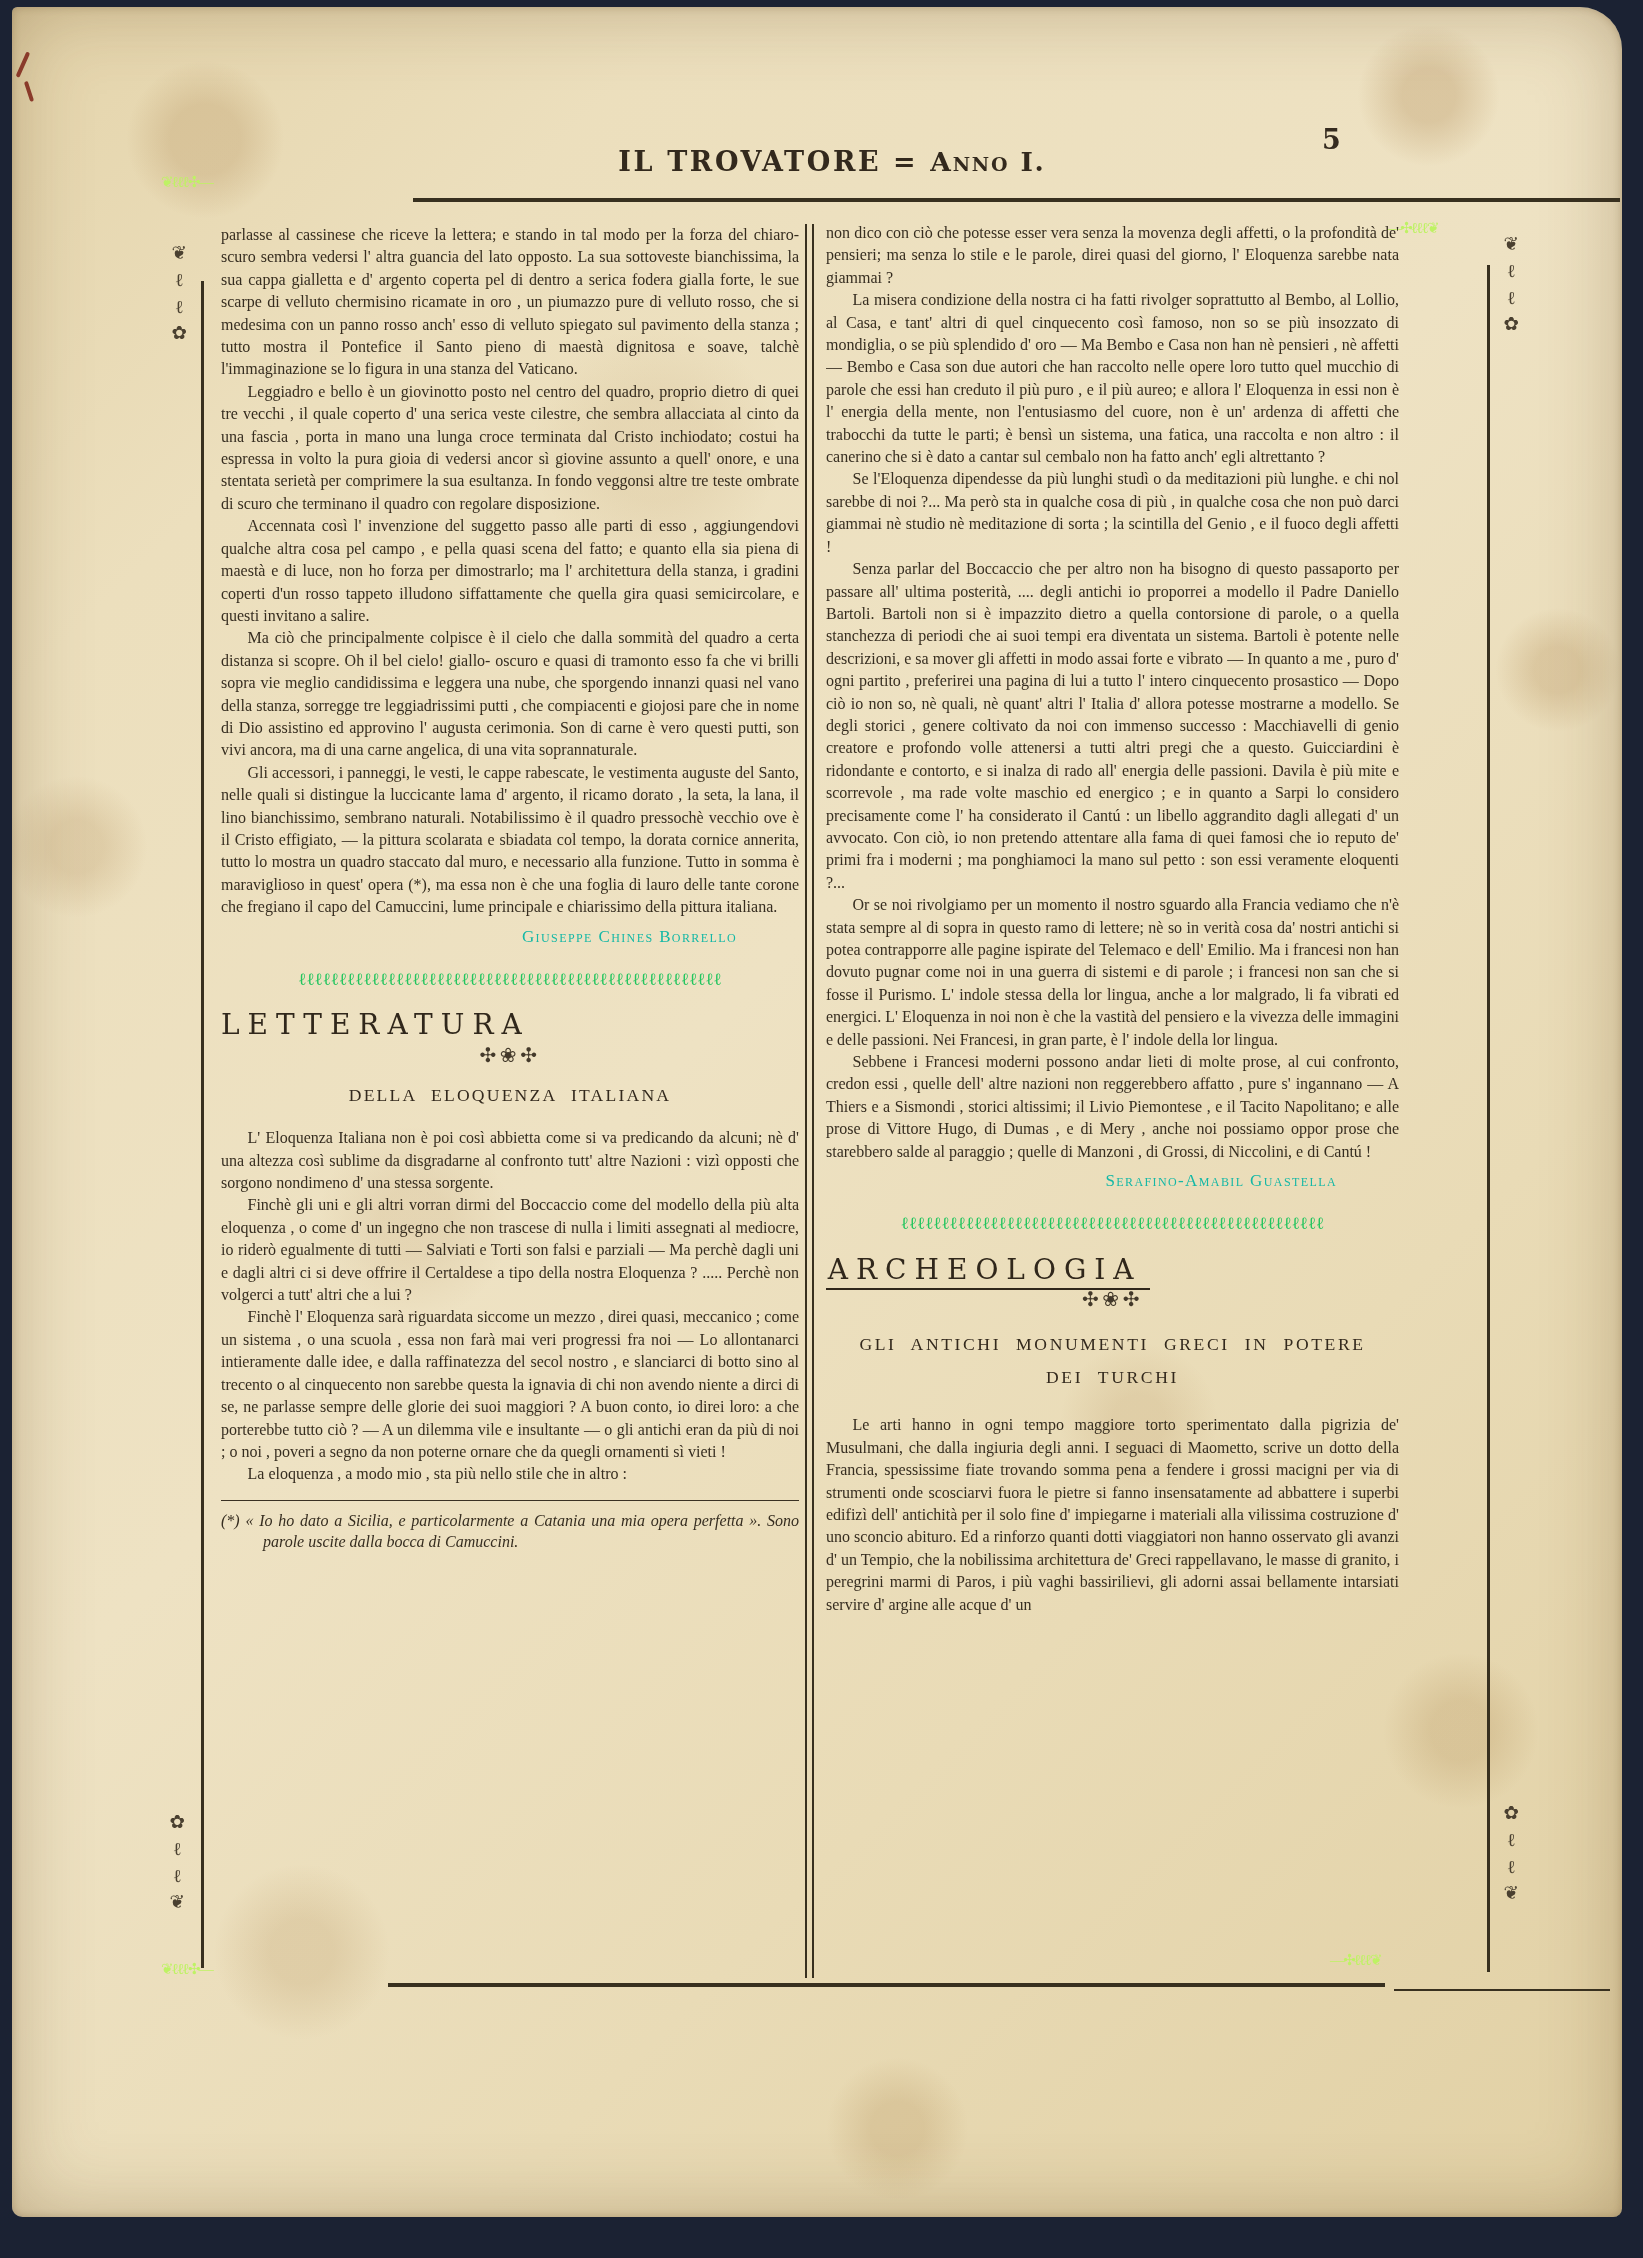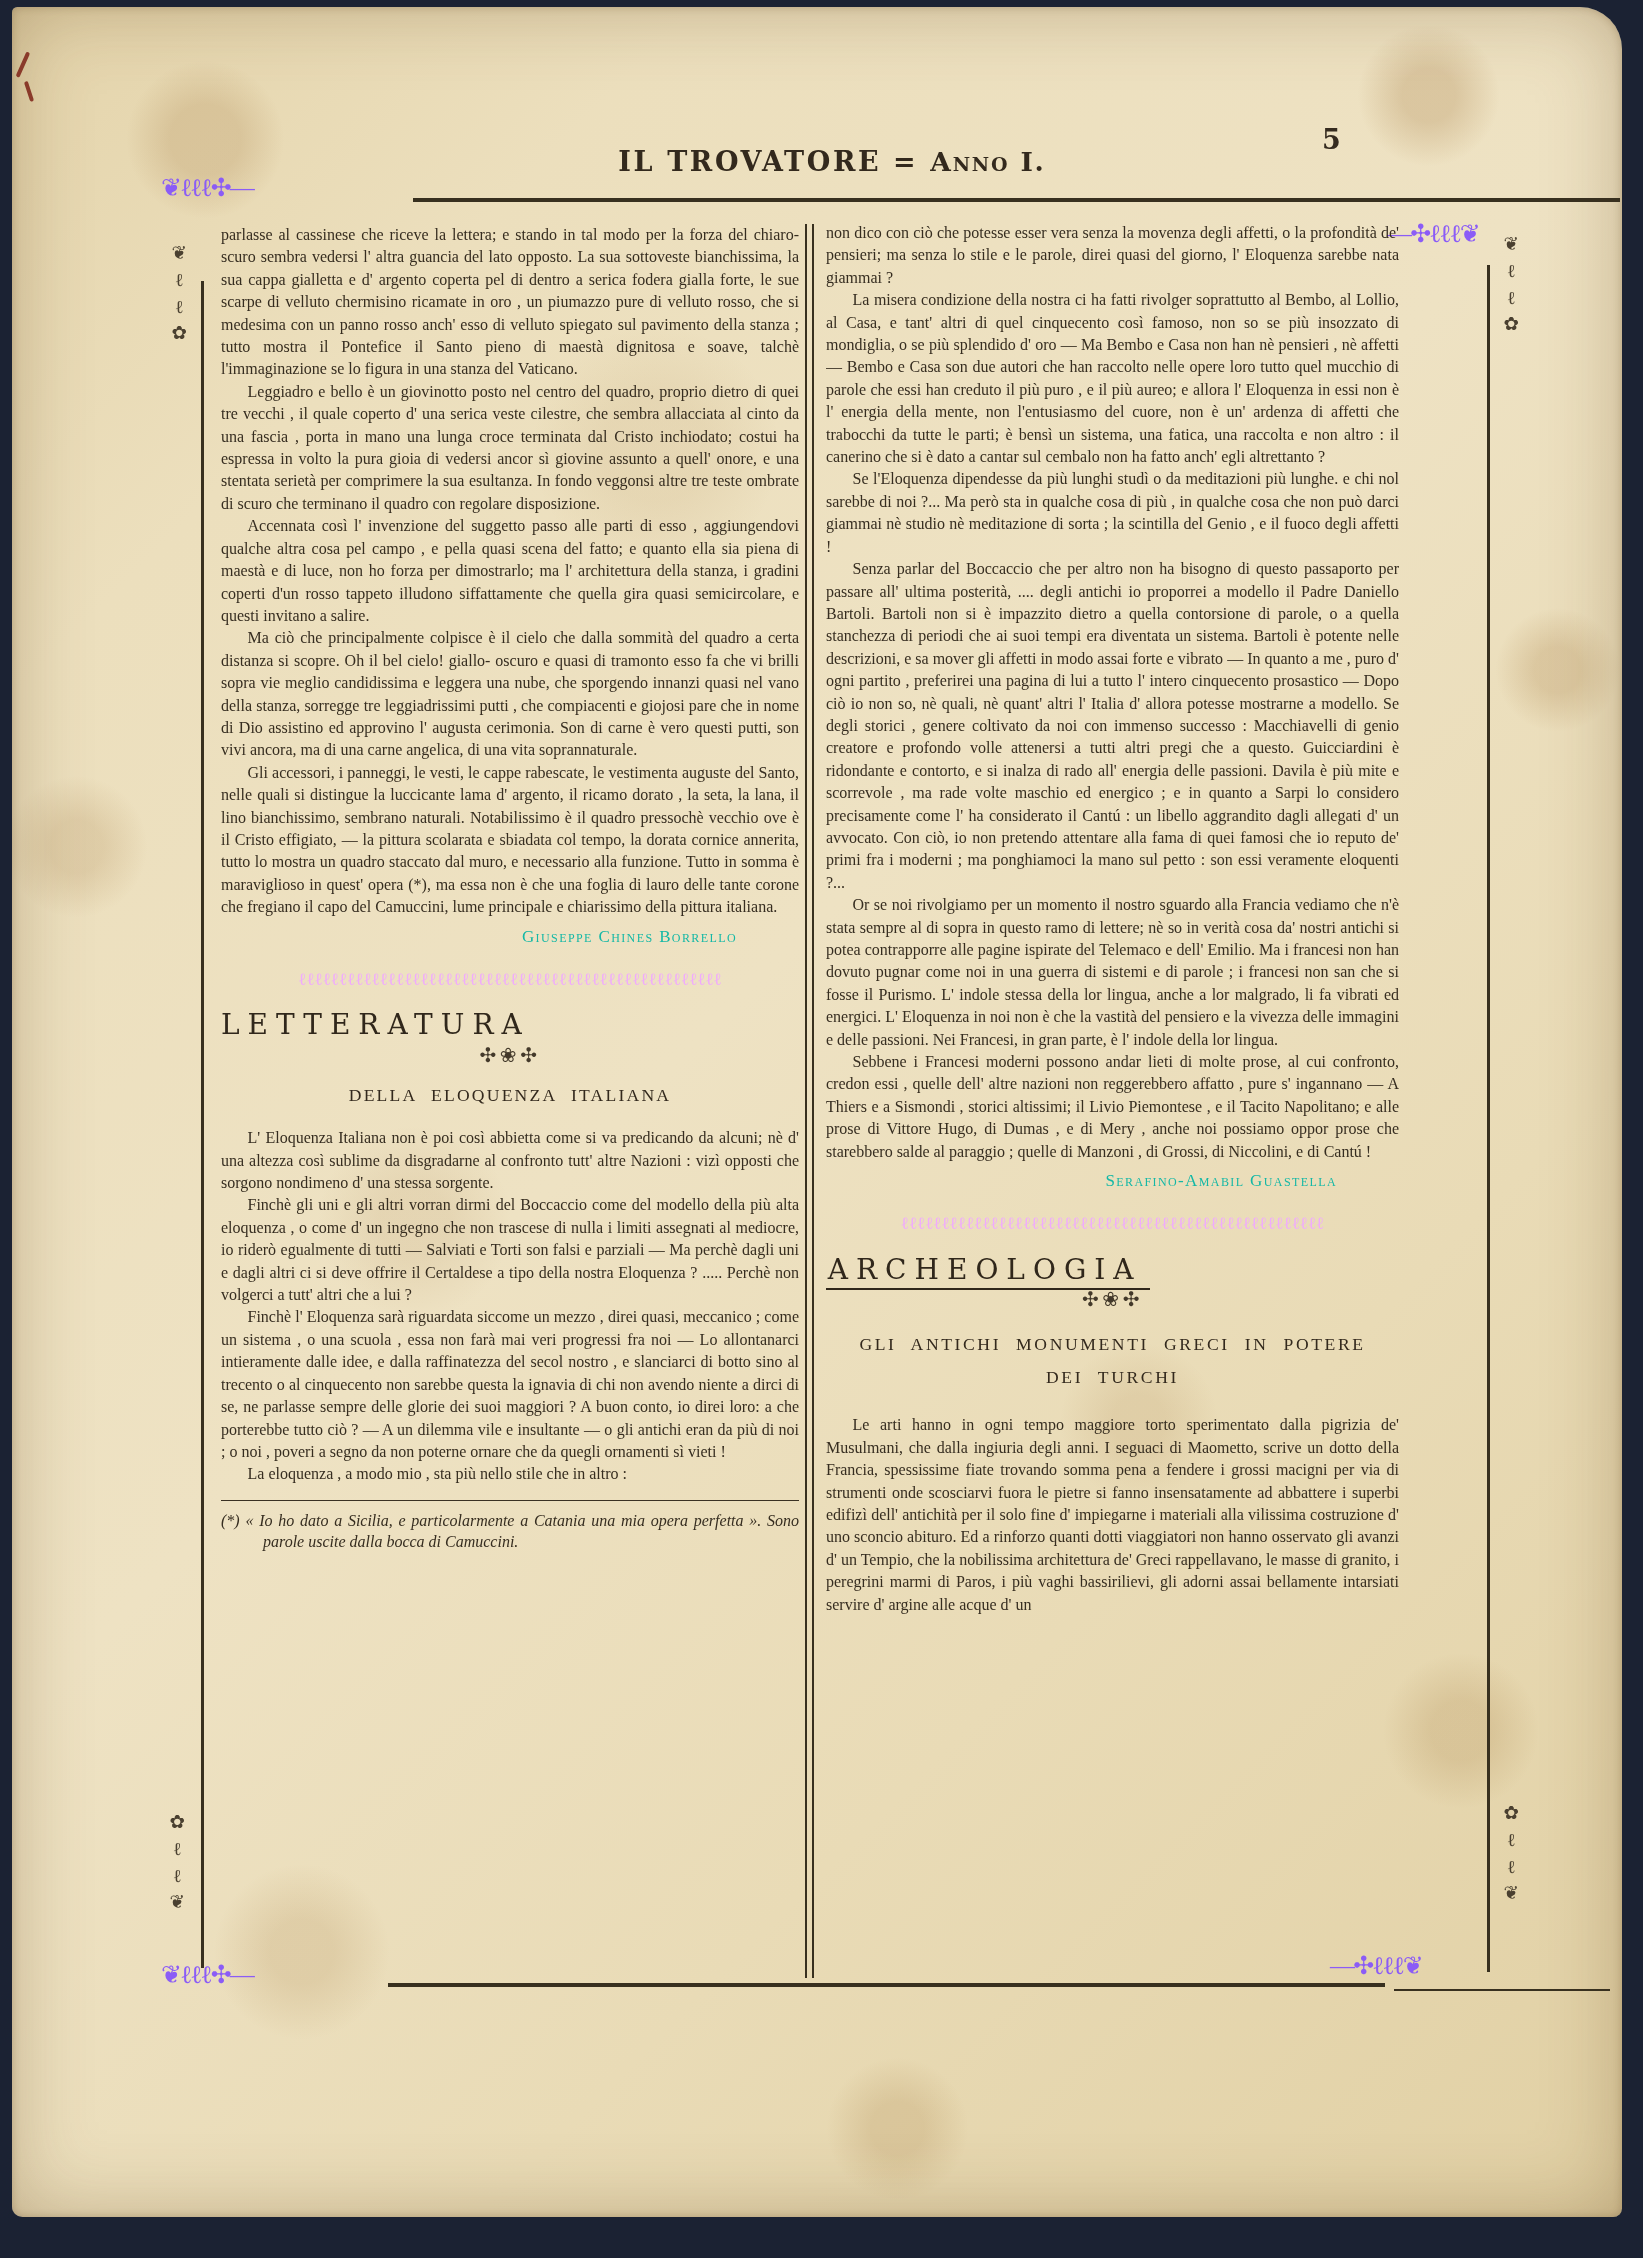--- a/index.html
+++ b/index.html
@@ -20,31 +20,31 @@
       linear-gradient(135deg,#e4d4ab 0%,#ecdfbd 18%,#eee2c3 45%,#e9dbb6 70%,#e1d0a4 100%);
     border-radius:5.3px 42px 8.8px 10.6px;
     box-shadow:inset 0 0 79px rgba(96,64,20,.30), inset 0 0 8.8px rgba(70,45,12,.25);}
   .thread{position:absolute;width:3.5px;height:26.5px;background:#8a3a2a;border-radius:2.6px;}
   .masthead{position:absolute;top:146px;left:0;width:100%;text-align:center;
     font-family:"DejaVu Serif", serif;font-weight:700;font-size:27px;letter-spacing:2.6px;color:#33291d;margin-left:10px;}
   .masthead .issue{font-weight:700;font-variant:small-caps;letter-spacing:1.8px;font-size:26.5px;}
   .pagenum{position:absolute;top:124px;left:1322px;font-family:"DejaVu Serif",serif;
     font-weight:700;font-size:27px;color:#352b1f;}
   .rule{position:absolute;background:#38301f;}
-  .corner{position:absolute;font-size:25px;letter-spacing:-1.8px;color:#8b5cf6;}
+  .corner{position:absolute;font-size:15px;letter-spacing:-1.8px;color:#bef264;}
   .mstack{position:absolute;width:26.5px;font-size:18.5px;line-height:1.45;text-align:center;
     color:#4a4030;white-space:pre-line;}
   .col{position:absolute;text-align:justify;font-size:16px;line-height:22.4px;
     color:#362d20;overflow:hidden;}
   .col p{margin:0;}
   .col p.ind{text-indent:26.5px;}
   .sig{margin:7px 62px 3.5px 0;text-align:right;font-variant:small-caps;
     letter-spacing:1.4px;font-size:17px;color:#14b8a6;}
   .loopdiv{margin:21px 0 5.3px;text-align:center;font-size:17px;letter-spacing:0px;
-    color:#f0abfc;white-space:nowrap;overflow:hidden;}
+    color:#22c55e;white-space:nowrap;overflow:hidden;}
   .secttitle{margin:23px 0 3.5px;text-align:left;font-family:"DejaVu Serif",serif;
     font-weight:400;font-size:28px;letter-spacing:8px;color:#30271b;text-indent:0;}
   .secttitle.arch span{border-bottom:2.2px solid #30271b;padding:0 8.8px 2.6px 1.8px;}
   .fleuron{margin:7px 0 17.6px;text-align:center;font-size:20px;letter-spacing:3.5px;color:#43392a;}
   .arttitle{margin:0 0 21px;text-align:center;font-weight:400;font-size:17.6px;
     letter-spacing:2.2px;word-spacing:8px;color:#33291d;text-indent:0;}
   .arttitle.twoline{line-height:1.85;letter-spacing:2.6px;}
   .footnote{margin-top:14px;border-top:1.8px solid #3a3123;padding:8.8px 0 0 42px;
     text-indent:-42px;font-style:italic;font-size:16px;line-height:21px;}
 </style>

